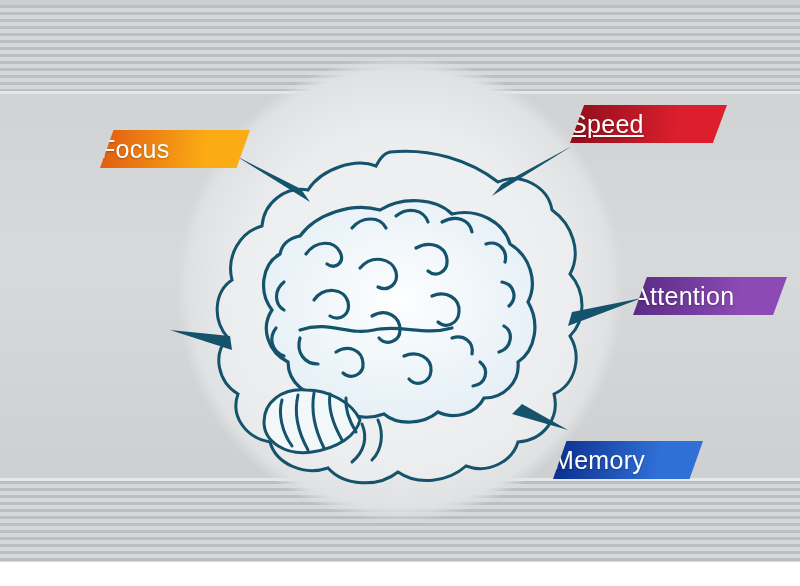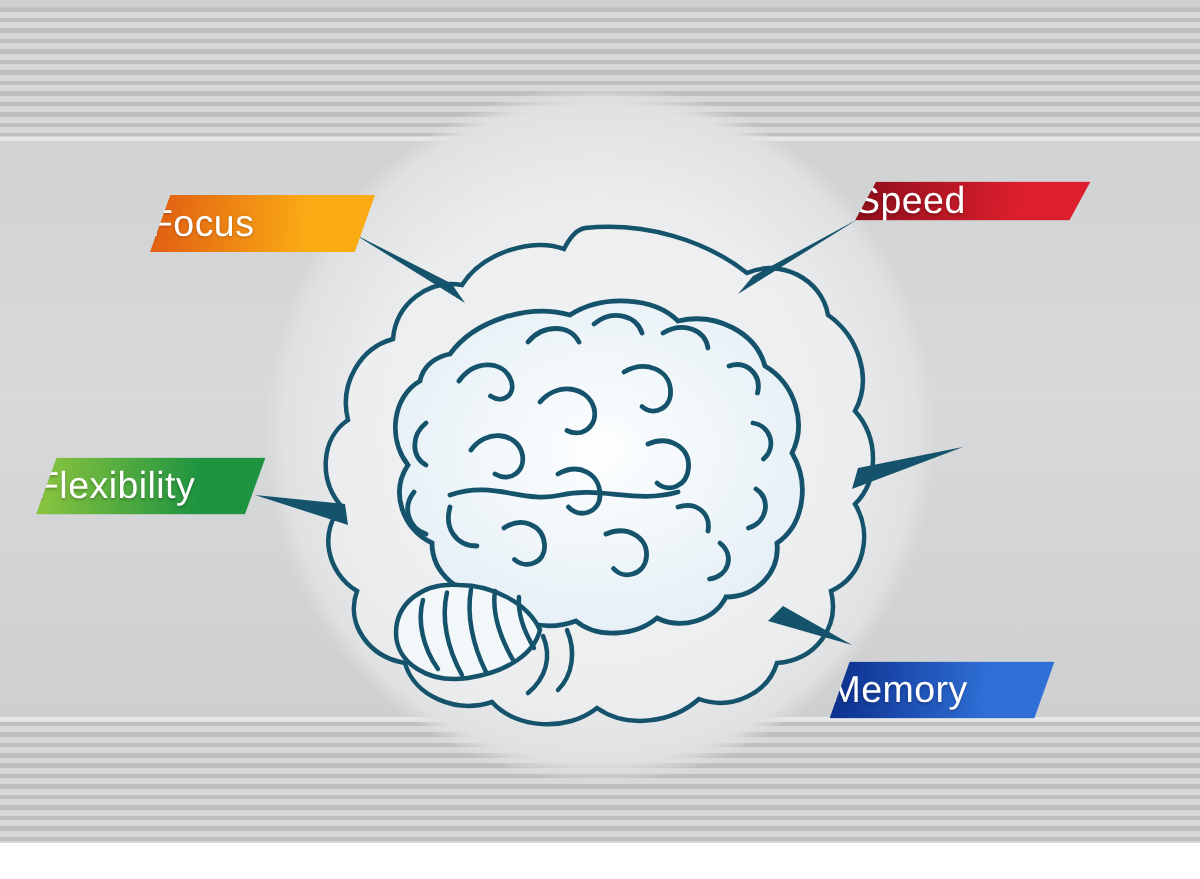--- a/index.html
+++ b/index.html
@@ -20,21 +20,21 @@
   }
   .brain-svg{position:absolute;left:0;top:0;width:800px;height:586px;}
   .ribbon{
     position:absolute;display:flex;align-items:center;justify-content:flex-start;
     clip-path:polygon(9% 0,100% 0,91% 100%,0 100%);
     color:#ffffff;font-size:25px;letter-spacing:.3px;
     filter:drop-shadow(2px 3px 3px rgba(0,0,0,.28));
     text-shadow:0 1px 2px rgba(0,0,0,.25);
   }
   .ribbon-focus{left:100px;top:130px;width:150px;height:38px;}
-  .ribbon-speed{left:570px;top:121px;width:157px;height:26px;}
+  .ribbon-speed{left:570px;top:105px;width:157px;height:38px;text-decoration:underline;}
   .ribbon-flexibility{left:24px;top:305px;width:153px;height:38px;}
   .ribbon-attention{left:633px;top:277px;width:154px;height:38px;}
   .ribbon-memory{left:553px;top:441px;width:150px;height:38px;}
   .bottom-strip{position:absolute;left:0;top:562px;width:800px;height:24px;background:#ffffff;}
 </style>
 </head>
 <body>
 
 <div class="canvas">
 
@@ -107,21 +107,21 @@
       <path d="M378 420 C384 434 382 450 372 460"></path>
     </g>
   </svg>
 
   <div class="ribbon ribbon-focus" style="background: linear-gradient(95deg, rgb(224, 92, 18) 0%, rgb(251, 171, 20) 70%);">
     <span>Focus</span>
   </div>
   <div class="ribbon ribbon-speed" style="background: linear-gradient(95deg, rgb(142, 14, 28) 0%, rgb(221, 31, 45) 70%);">
     <span>Speed</span>
   </div>
-  <div class="ribbon ribbon-flexibility" style="background: linear-gradient(95deg, rgb(142, 198, 63) 0%, rgb(31, 148, 64) 70%);">
-    <span>Flexibility</span>
+  <div class="ribbon ribbon-attention" style="background: linear-gradient(95deg, rgb(88, 42, 132) 0%, rgb(140, 75, 180) 70%);">
+    <span>Attention</span>
   </div>
   <div class="ribbon ribbon-memory" style="background: linear-gradient(95deg, rgb(11, 46, 140) 0%, rgb(47, 111, 214) 70%);">
     <span>Memory</span>
   </div>
 
   <div class="bottom-strip"></div>
 </div>
 
 </body></html>

